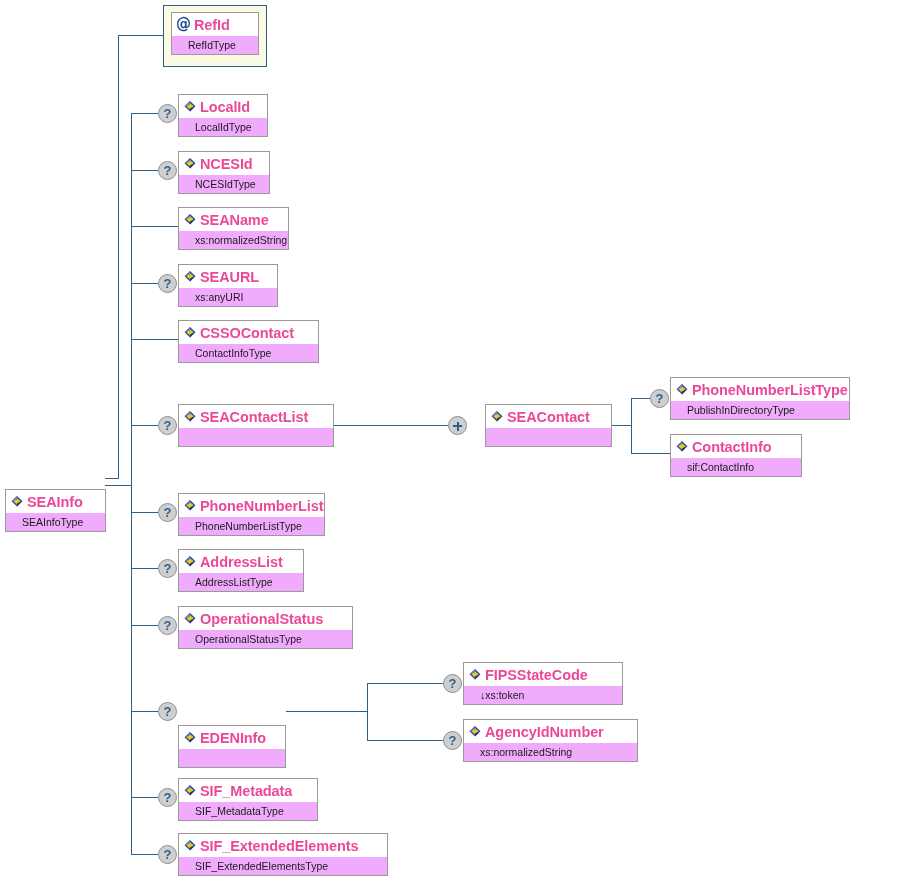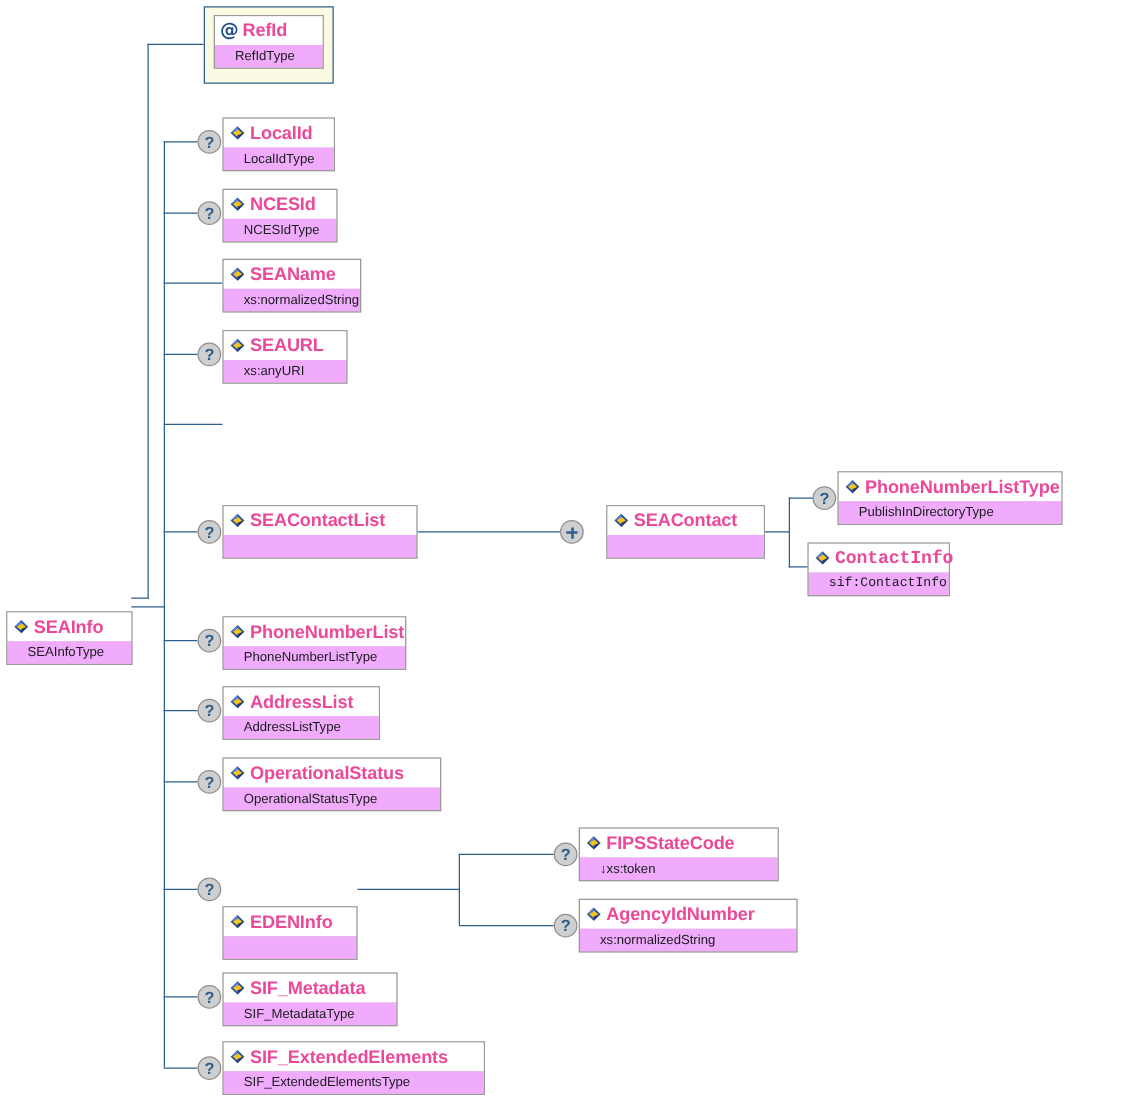--- a/index.html
+++ b/index.html
@@ -268,20 +268,36 @@
           <path d="M11.8 6.3 L7 11.6 L7 8.2 Z" fill="#1d3a75"></path>
         </svg>
       </span>
       <span class="label">SEAURL</span>
     </div>
     <div class="typebar">
       <span class="typetext">xs:anyURI</span>
     </div>
   </div>
 
+  <div class="node" style="left:178px; top:320px; width:141px;">
+    <div class="title">
+      <span class="el-icon">
+        <svg width="14" height="14" viewBox="0 0 14 14">
+          <path d="M7 1 L12.5 6.3 L7 11.6 L1.5 6.3 Z" fill="#2b4f9e"></path>
+          <path d="M7 3.2 L10.6 6.3 L7 9.4 L3.4 6.3 Z" fill="#f5c518"></path>
+          <path d="M2.2 6.3 L7 1 L7 4.4 Z" fill="#5b86d6"></path>
+          <path d="M11.8 6.3 L7 11.6 L7 8.2 Z" fill="#1d3a75"></path>
+        </svg>
+      </span>
+      <span class="label">CSSOContact</span>
+    </div>
+    <div class="typebar">
+      <span class="typetext">ContactInfoType</span>
+    </div>
+  </div>
 
   <div class="q-marker" style="left:158px; top:416px;">?</div>
   <div class="node" style="left:178px; top:404px; width:156px;">
     <div class="title">
       <span class="el-icon">
         <svg width="14" height="14" viewBox="0 0 14 14">
           <path d="M7 1 L12.5 6.3 L7 11.6 L1.5 6.3 Z" fill="#2b4f9e"></path>
           <path d="M7 3.2 L10.6 6.3 L7 9.4 L3.4 6.3 Z" fill="#f5c518"></path>
           <path d="M2.2 6.3 L7 1 L7 4.4 Z" fill="#5b86d6"></path>
           <path d="M11.8 6.3 L7 11.6 L7 8.2 Z" fill="#1d3a75"></path>
@@ -323,21 +339,21 @@
           <path d="M11.8 6.3 L7 11.6 L7 8.2 Z" fill="#1d3a75"></path>
         </svg>
       </span>
       <span class="label">PhoneNumberListType</span>
     </div>
     <div class="typebar">
       <span class="typetext">PublishInDirectoryType</span>
     </div>
   </div>
 
-  <div class="node" style="left:646px; top:434px; width:114px;font-family:Liberation Mono, monospace;">
+  <div class="node" style="left:670px; top:434px; width:132px;">
     <div class="title">
       <span class="el-icon">
         <svg width="14" height="14" viewBox="0 0 14 14">
           <path d="M7 1 L12.5 6.3 L7 11.6 L1.5 6.3 Z" fill="#2b4f9e"></path>
           <path d="M7 3.2 L10.6 6.3 L7 9.4 L3.4 6.3 Z" fill="#f5c518"></path>
           <path d="M2.2 6.3 L7 1 L7 4.4 Z" fill="#5b86d6"></path>
           <path d="M11.8 6.3 L7 11.6 L7 8.2 Z" fill="#1d3a75"></path>
         </svg>
       </span>
       <span class="label">ContactInfo</span>

